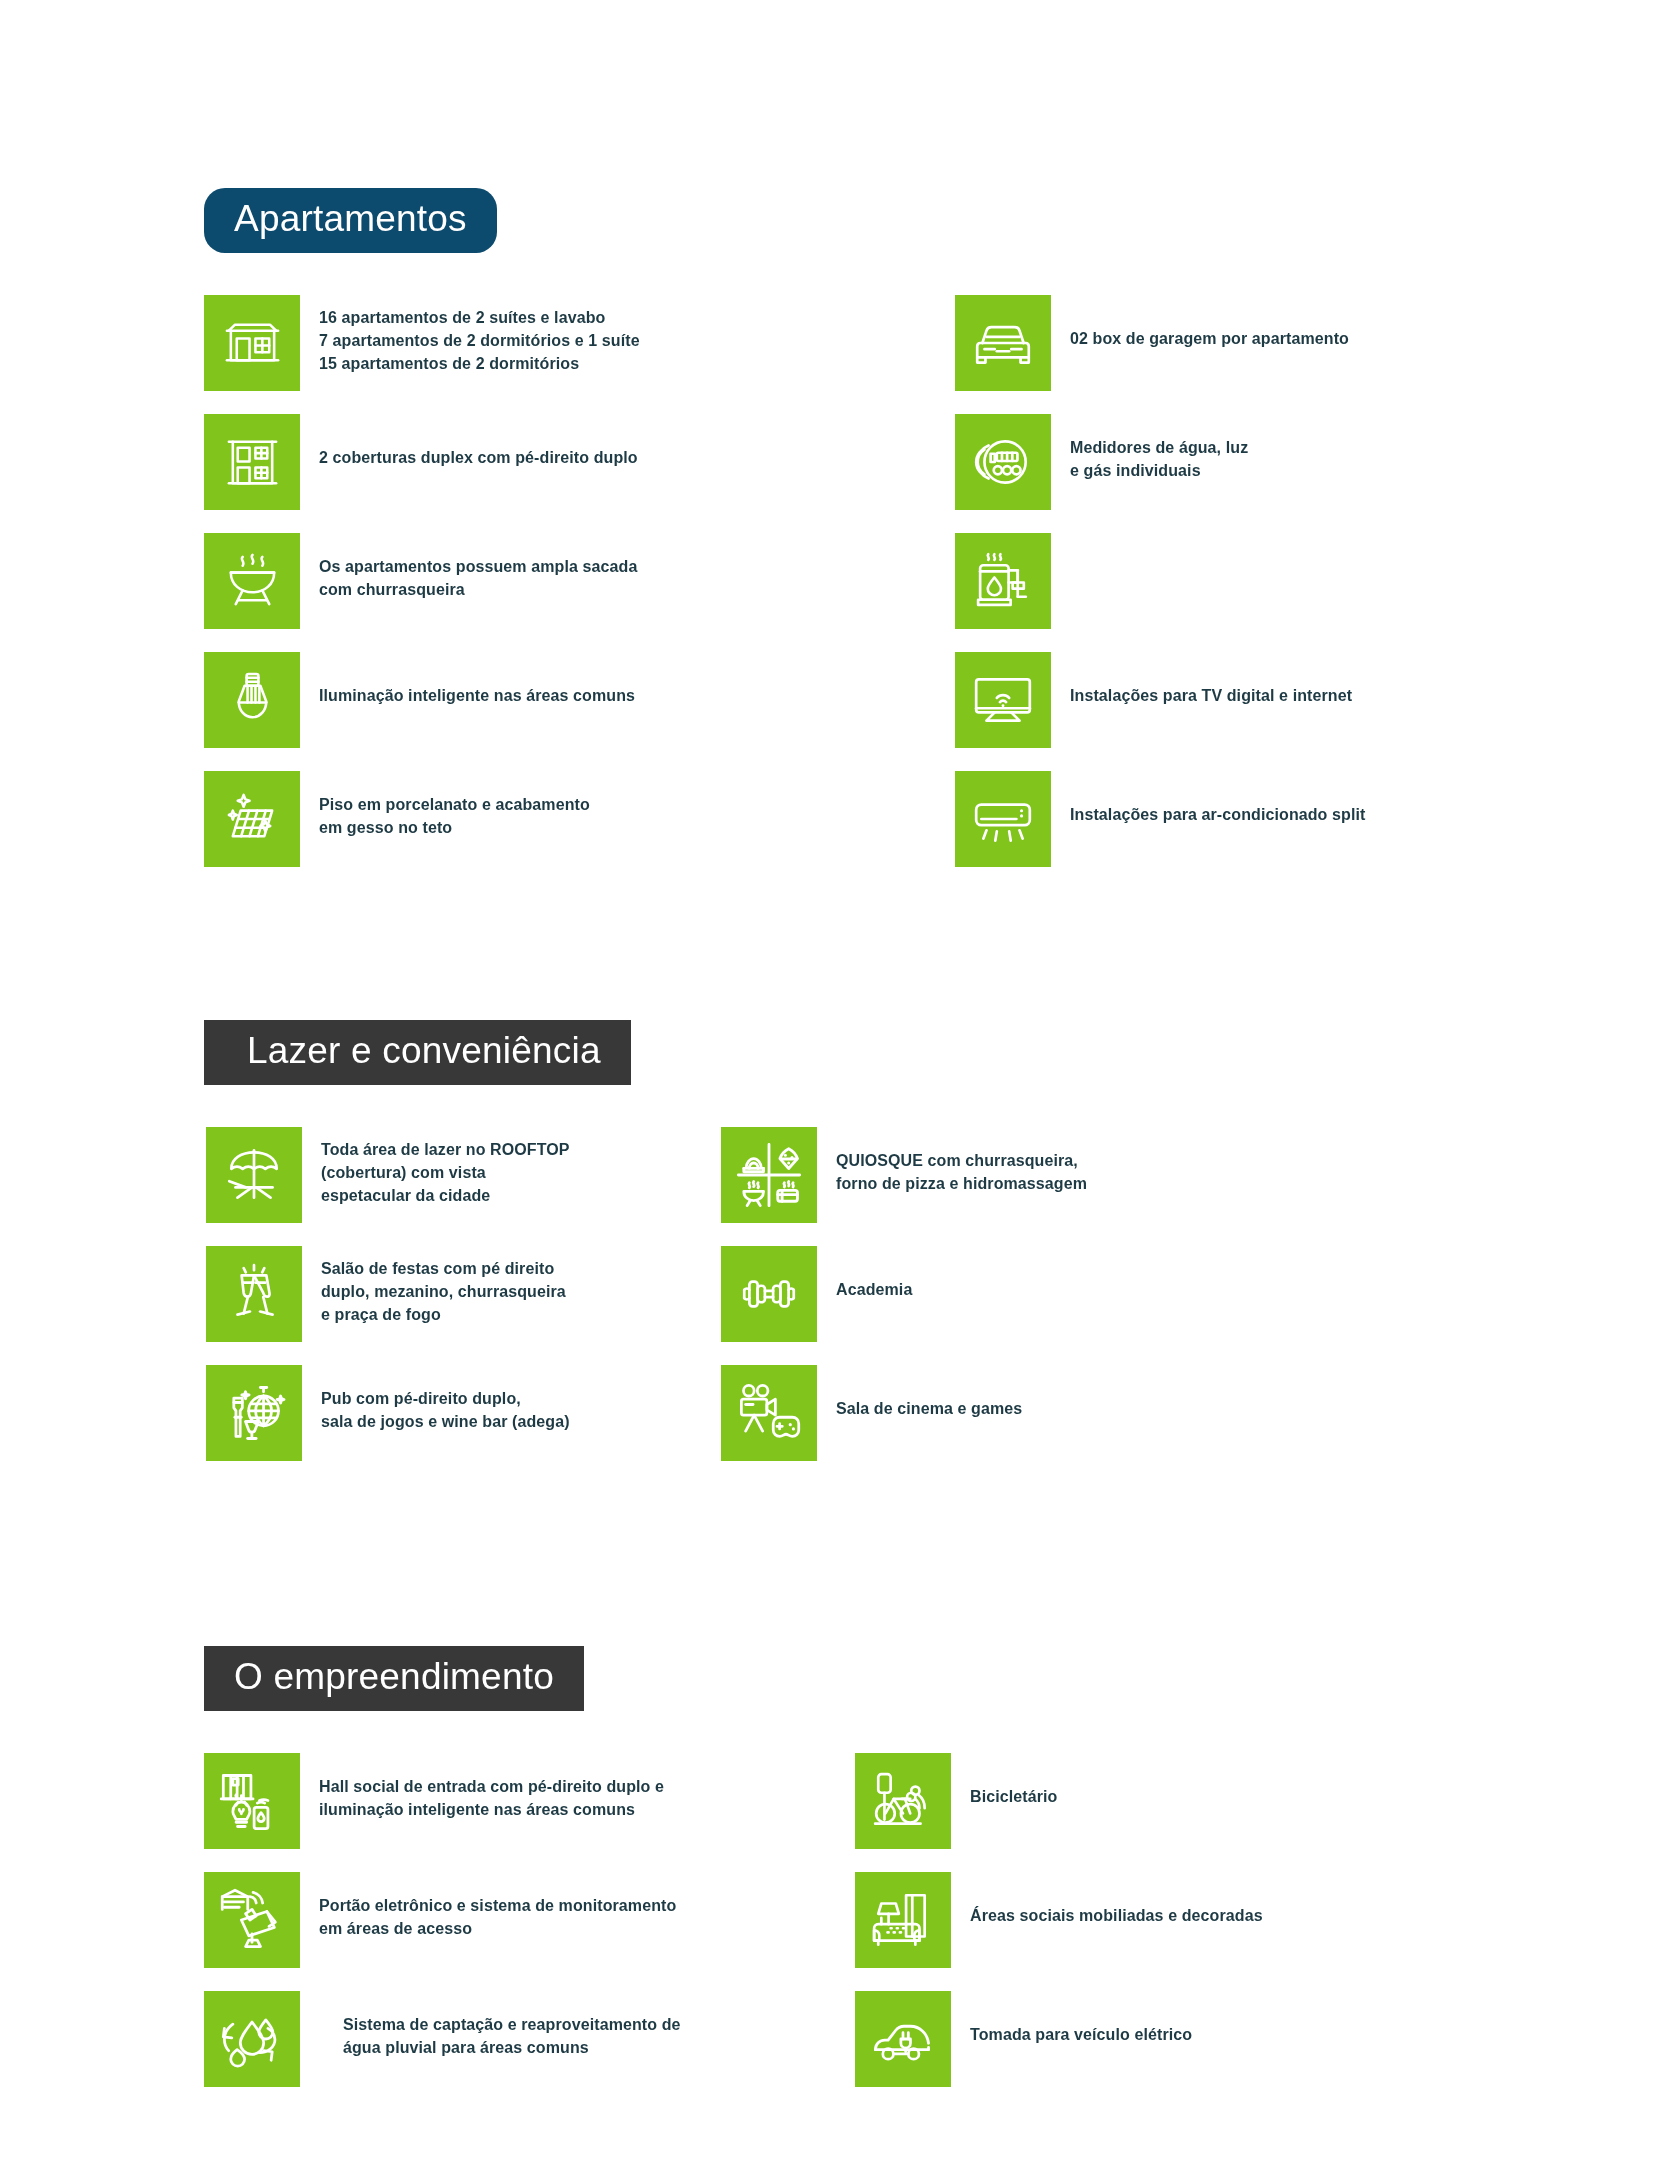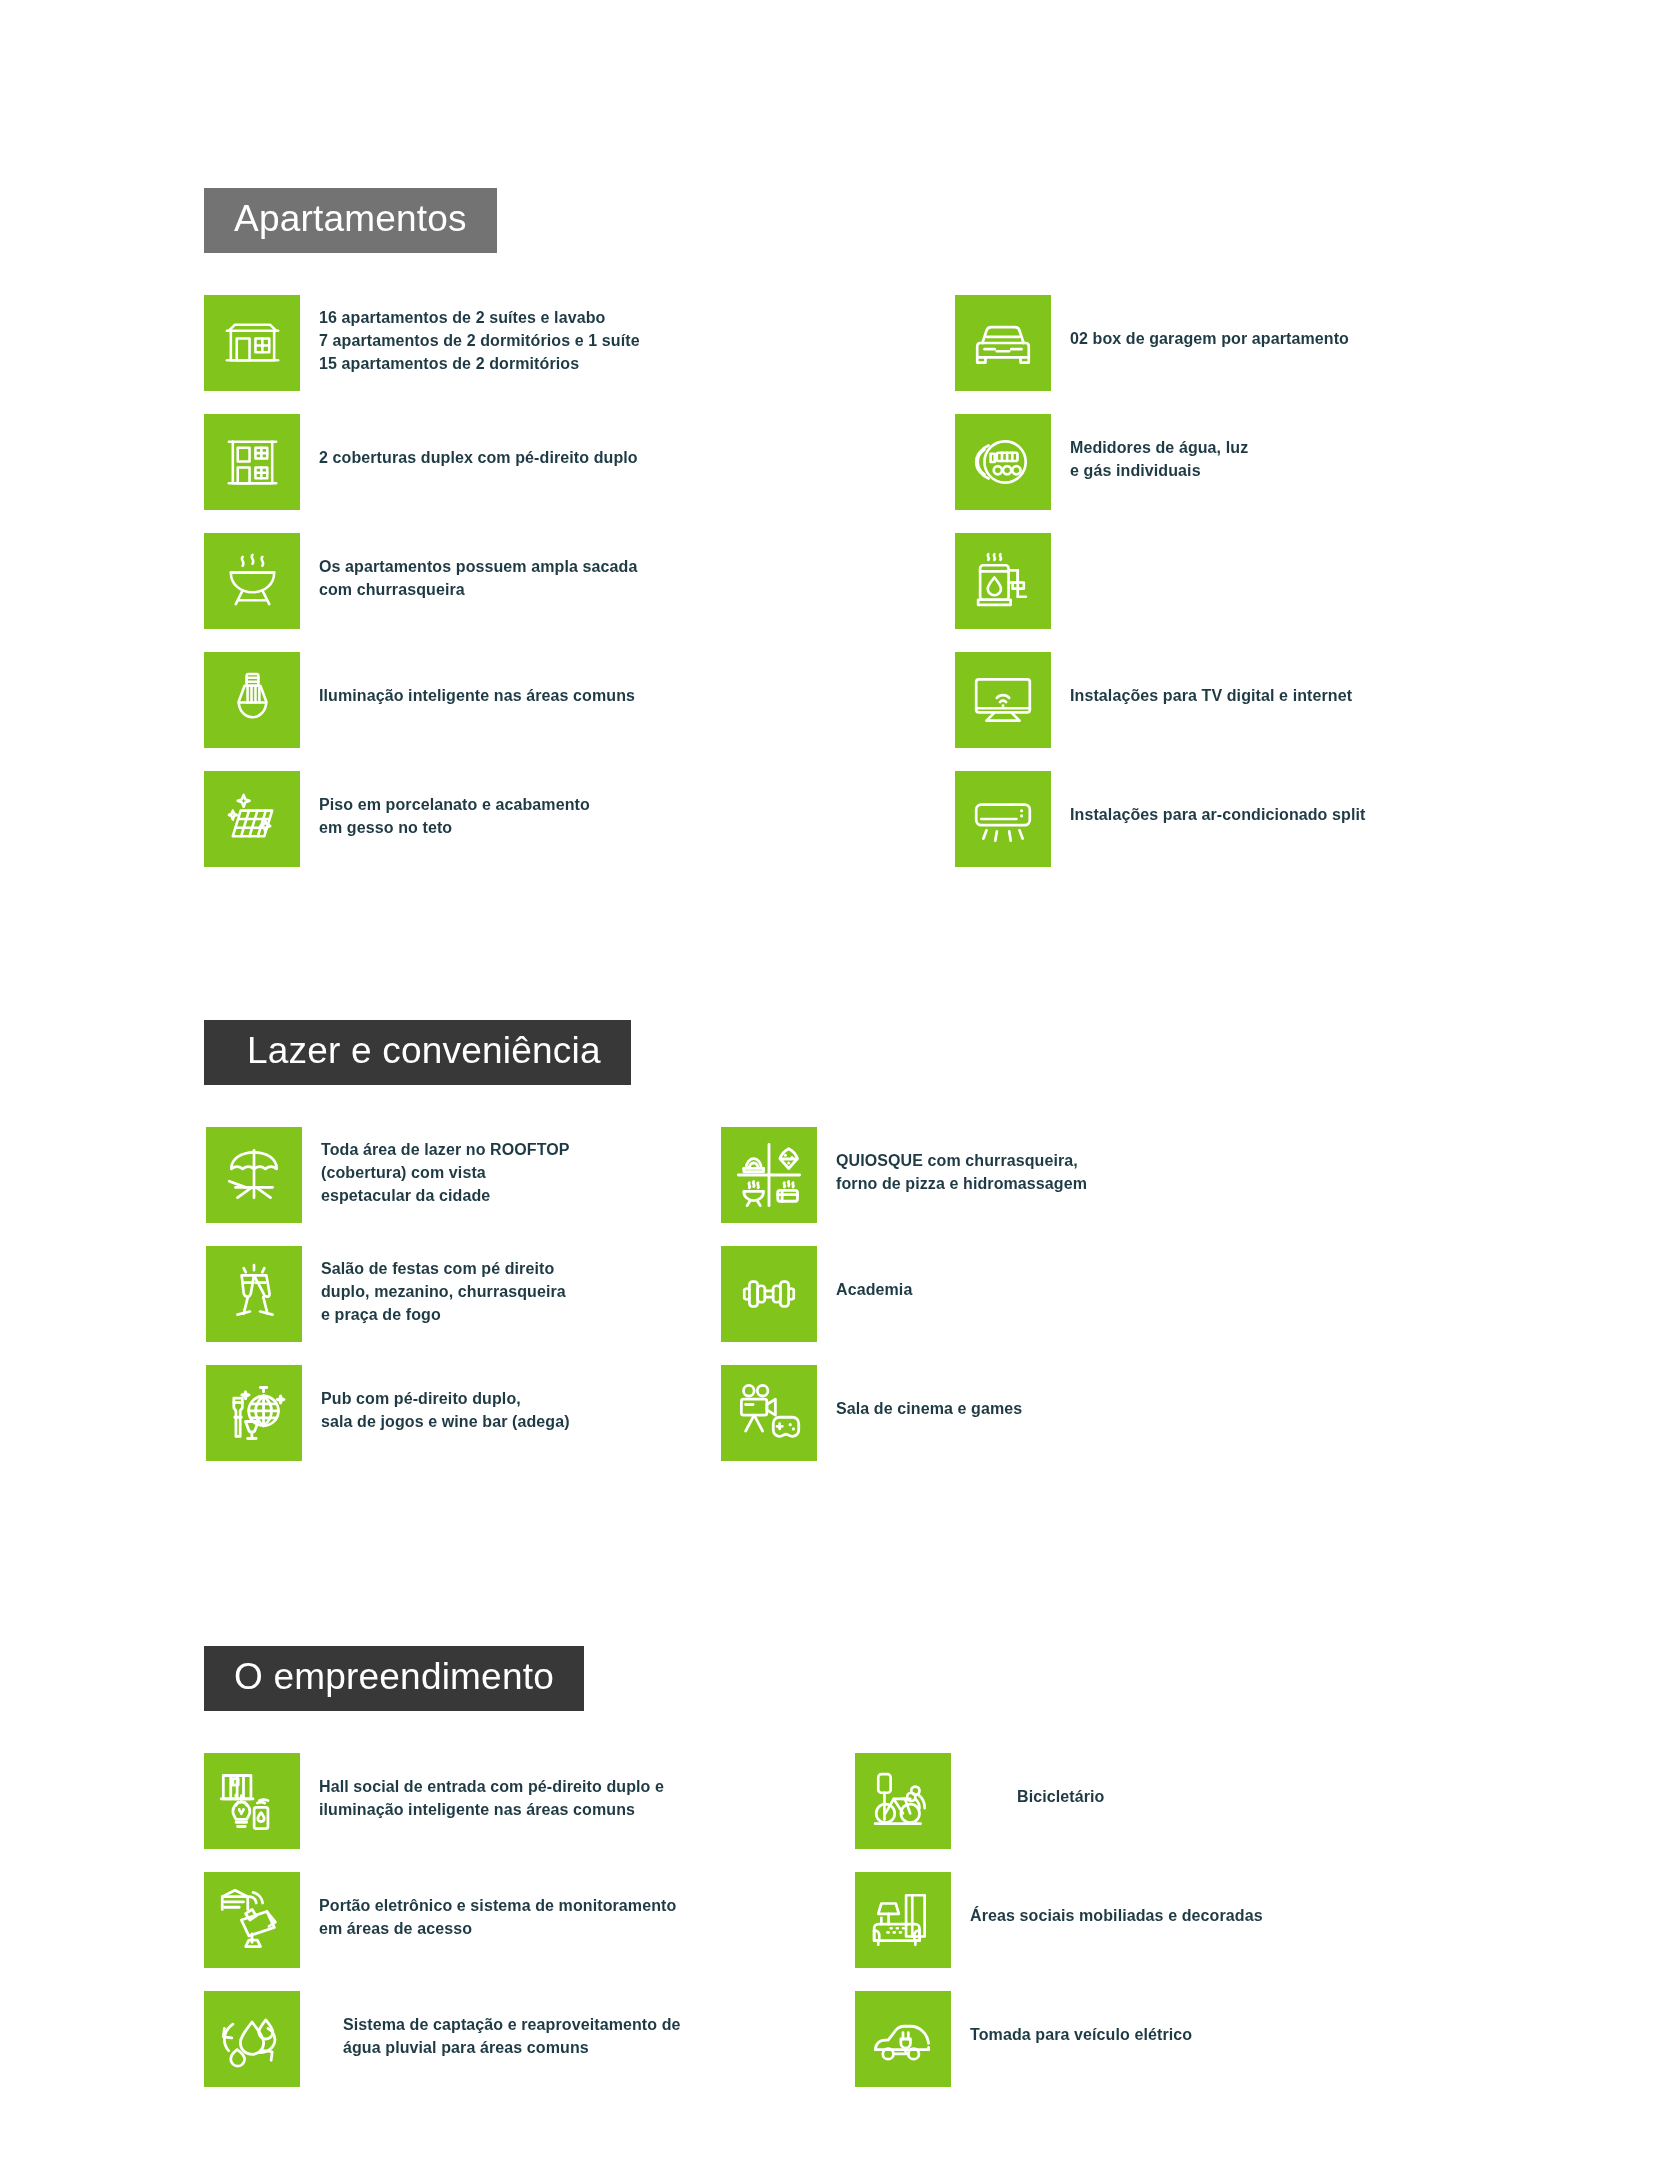--- a/index.html
+++ b/index.html
@@ -82,21 +82,21 @@
   .item.v1 .label { padding-top: 33px; }
   .item.v2 .label { padding-top: 23px; }
   .item.v3 .label { padding-top: 12.2px; }
 </style>
 </head>
 <body style="background: rgb(255, 255, 255);">
 
 <div class="page">
 
   <div class="section" id="sec-apartamentos" style="top:188px;">
-    <div class="sec-header" style="background: #737373;">Apartamentos</div>
+    <div class="sec-header" style="background: #0c4a6e; border-radius: 21px;">Apartamentos</div>
     <div class="grid">
       <div class="col" id="apt-left" style="left:0px; width:611px;">
           <div class="item v3">
             <div class="badge" style="background: rgb(128, 196, 28);">
               <span>
                 <svg width="63" height="63" viewBox="0 0 64 64">
       <g fill="none" stroke="#ffffff" stroke-width="2.6" stroke-linecap="round" stroke-linejoin="round">
         <path d="M6 20h52"></path>
                     <path d="M10 20v30h44V20"></path>
         <path d="M8 20l6-6h36l6 6"></path>
@@ -509,21 +509,21 @@
         <path d="M31 30h8"></path>
         <path d="M40 24a4 4 0 1 0 0 8 4 4 0 0 0 0-8z"></path>
         <path d="M44 18a4 4 0 1 0 0 8 4 4 0 0 0 0-8z"></path>
         <path d="M44 30a12 12 0 0 1 4 9"></path>
         <path d="M47 26a16 16 0 0 1 6 13"></path>
         <path d="M5 54h44"></path>
       </g>
                 </svg>
               </span>
             </div>
-            <div class="label" style="color: rgb(30, 58, 68); margin-left: 47px;">Bicicletário</div>
+            <div class="label" style="color: rgb(30, 58, 68);">Bicicletário</div>
           </div>
           <div class="item v1">
             <div class="badge" style="background: rgb(128, 196, 28);">
               <span>
                 <svg width="66" height="66" viewBox="0 0 64 64">
       <g fill="none" stroke="#ffffff" stroke-width="2.6" stroke-linecap="round" stroke-linejoin="round">
         <path d="M35 8h18v40H35z"></path>
         <path d="M41 8v40"></path>
         <path d="M11 16h14l3 10H8z"></path>
         <path d="M18 26v10"></path>

